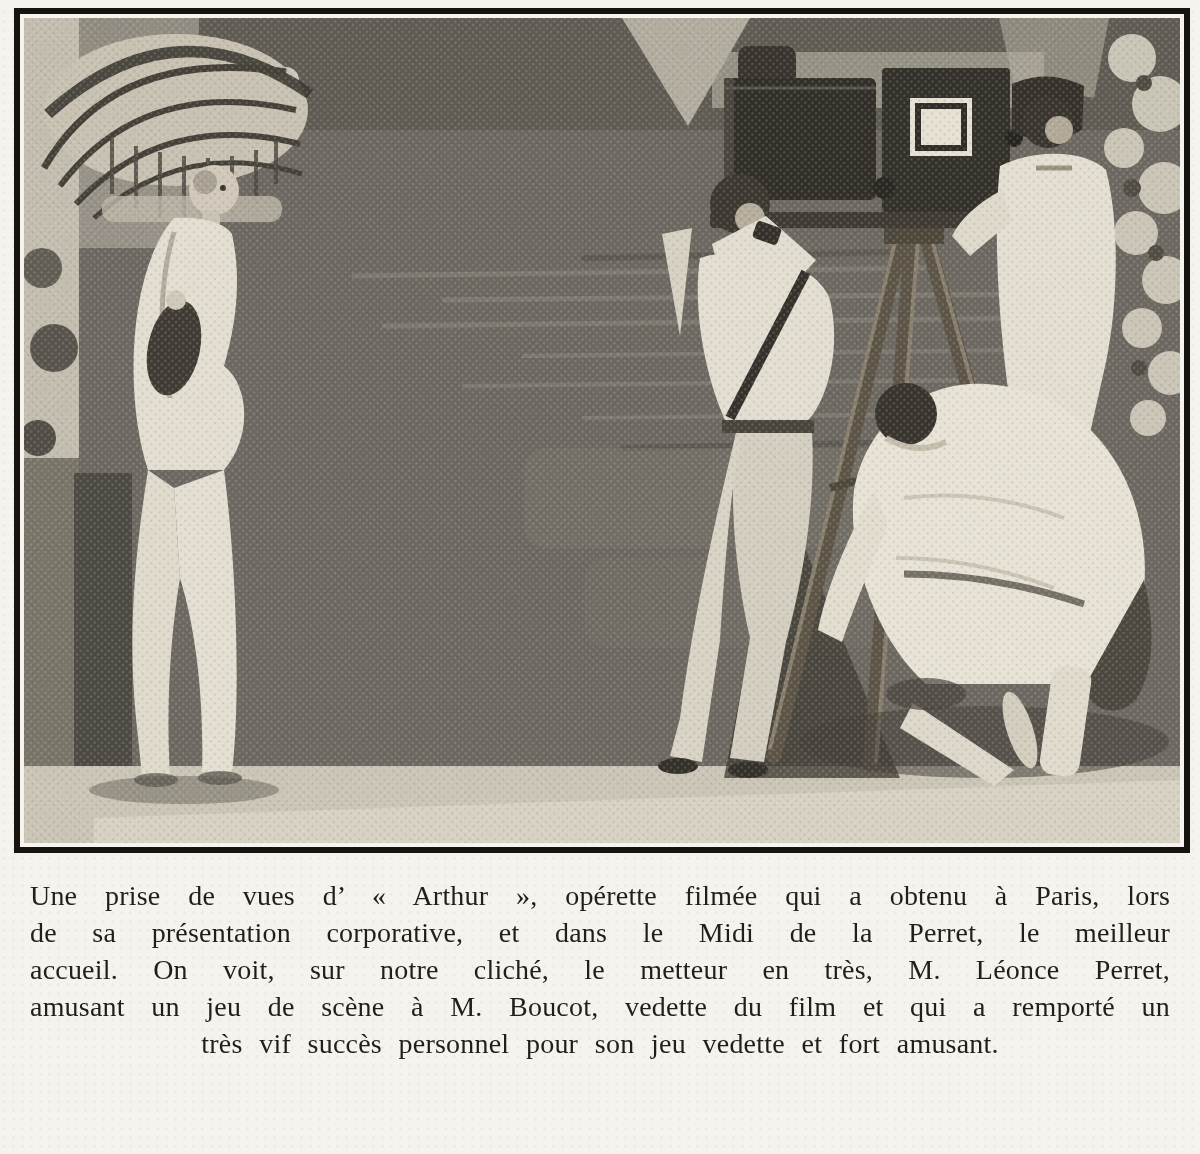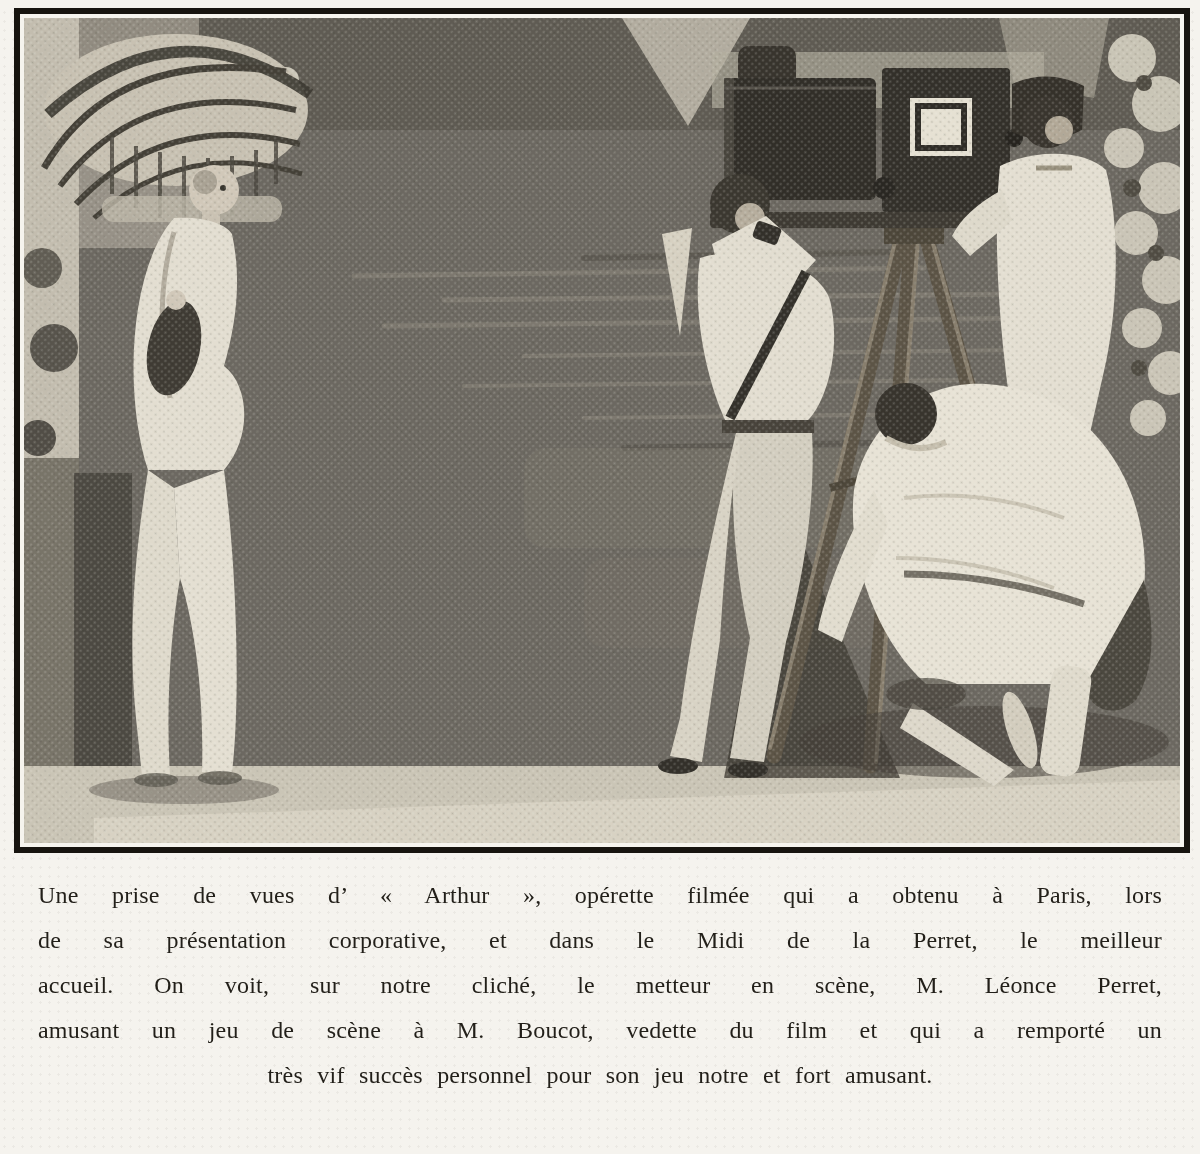--- a/index.html
+++ b/index.html
@@ -26,22 +26,22 @@
     border:6px solid #17140f;
     padding:4px;
     background:#f6f4ee;
   }
   .scene{display:block;width:1156px;height:825px;}
   .caption{
     margin:26px 26px 0 26px;
     color:#221f19;
   }
   .cap-line{
-    margin:12px;
-    font-size:24px;
+    margin:4px;
+    font-size:28px;
     line-height:33px;
     letter-spacing:0.2px;
   }
   .cap-justify{
     text-align:justify;
     text-align-last:justify;
   }
   .cap-center{
     text-align:center;
     word-spacing:0.34em;
@@ -228,18 +228,18 @@
         <rect x="0" y="0" width="1156" height="825" fill="url(#htw)"></rect>
         <rect x="0" y="0" width="1156" height="825" fill="url(#htb)"></rect>
         <rect x="0" y="0" width="1156" height="825" fill="#8a8172" opacity="0.06"></rect>
       </g>
     </svg>
   </div>
 
   <div class="caption">
     <p class="cap-line cap-justify">Une prise de vues d’ « Arthur », opérette filmée qui a obtenu à Paris, lors</p>
     <p class="cap-line cap-justify">de sa présentation corporative, et dans le Midi de la Perret, le meilleur</p>
-    <p class="cap-line cap-justify">accueil. On voit, sur notre cliché, le metteur en scène, M. Léonce Perret,</p>
+    <p class="cap-line cap-justify">accueil. On voit, sur notre cliché, le metteur en très, M. Léonce Perret,</p>
     <p class="cap-line cap-justify">amusant un jeu de scène à M. Boucot, vedette du film et qui a remporté un</p>
-    <p class="cap-line cap-center">très vif succès personnel pour son jeu notre et fort amusant.</p>
+    <p class="cap-line cap-center">très vif succès personnel pour son jeu vedette et fort amusant.</p>
   </div>
 
 </div>
 
 </body></html>

